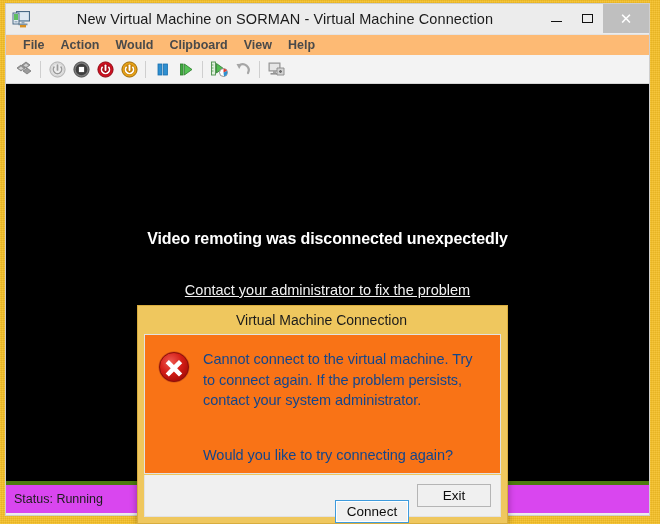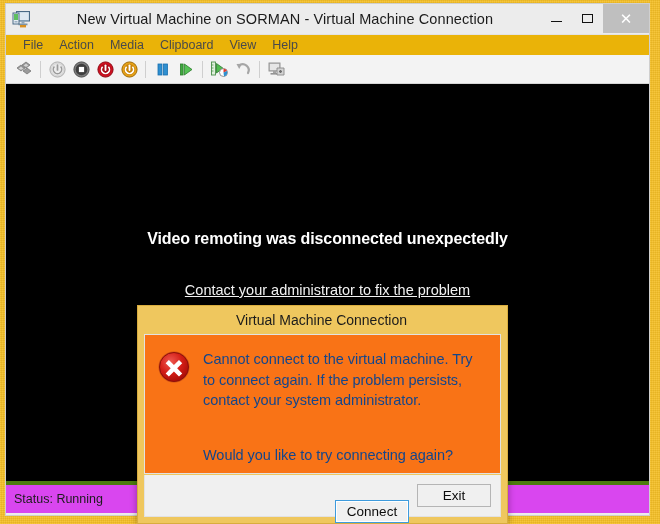--- a/index.html
+++ b/index.html
@@ -100,26 +100,27 @@
   .cap-close {
     color: #ffffff;
     font-size: 15px;
     line-height: 1;
     font-family: "Liberation Sans", sans-serif;
   }
 
   
   .menubar {
     height: 21px;
-    background: #eab308;
+    background: #fdba74;
     border-top: 1px solid #e3e3e3;
     display: flex;
     align-items: center;
     padding-left: 9px;
     box-sizing: border-box;
+    font-weight: bold;
   }
   .menu-item {
     font-size: 12.5px;
     color: #4a4a4a;
     padding: 1px 8px 2px 8px;
     white-space: nowrap;
   }
 
   
   .toolbar {
@@ -302,21 +303,21 @@
       </div>
       <div class="cap-btn wide hover">
         <span class="cap-close">✕</span>
       </div>
     </div>
   </div>
 
   <div class="menubar">
     <div class="menu-item">File</div>
     <div class="menu-item">Action</div>
-    <div class="menu-item">Media</div>
+    <div class="menu-item">Would</div>
     <div class="menu-item">Clipboard</div>
     <div class="menu-item">View</div>
     <div class="menu-item">Help</div>
   </div>
 
   <div class="toolbar">
 
     <div class="tb-btn">
       <svg width="19" height="19" viewBox="0 0 19 19">
         <g fill="#9a9a9a" stroke="#6f6f6f" stroke-width=".7">

